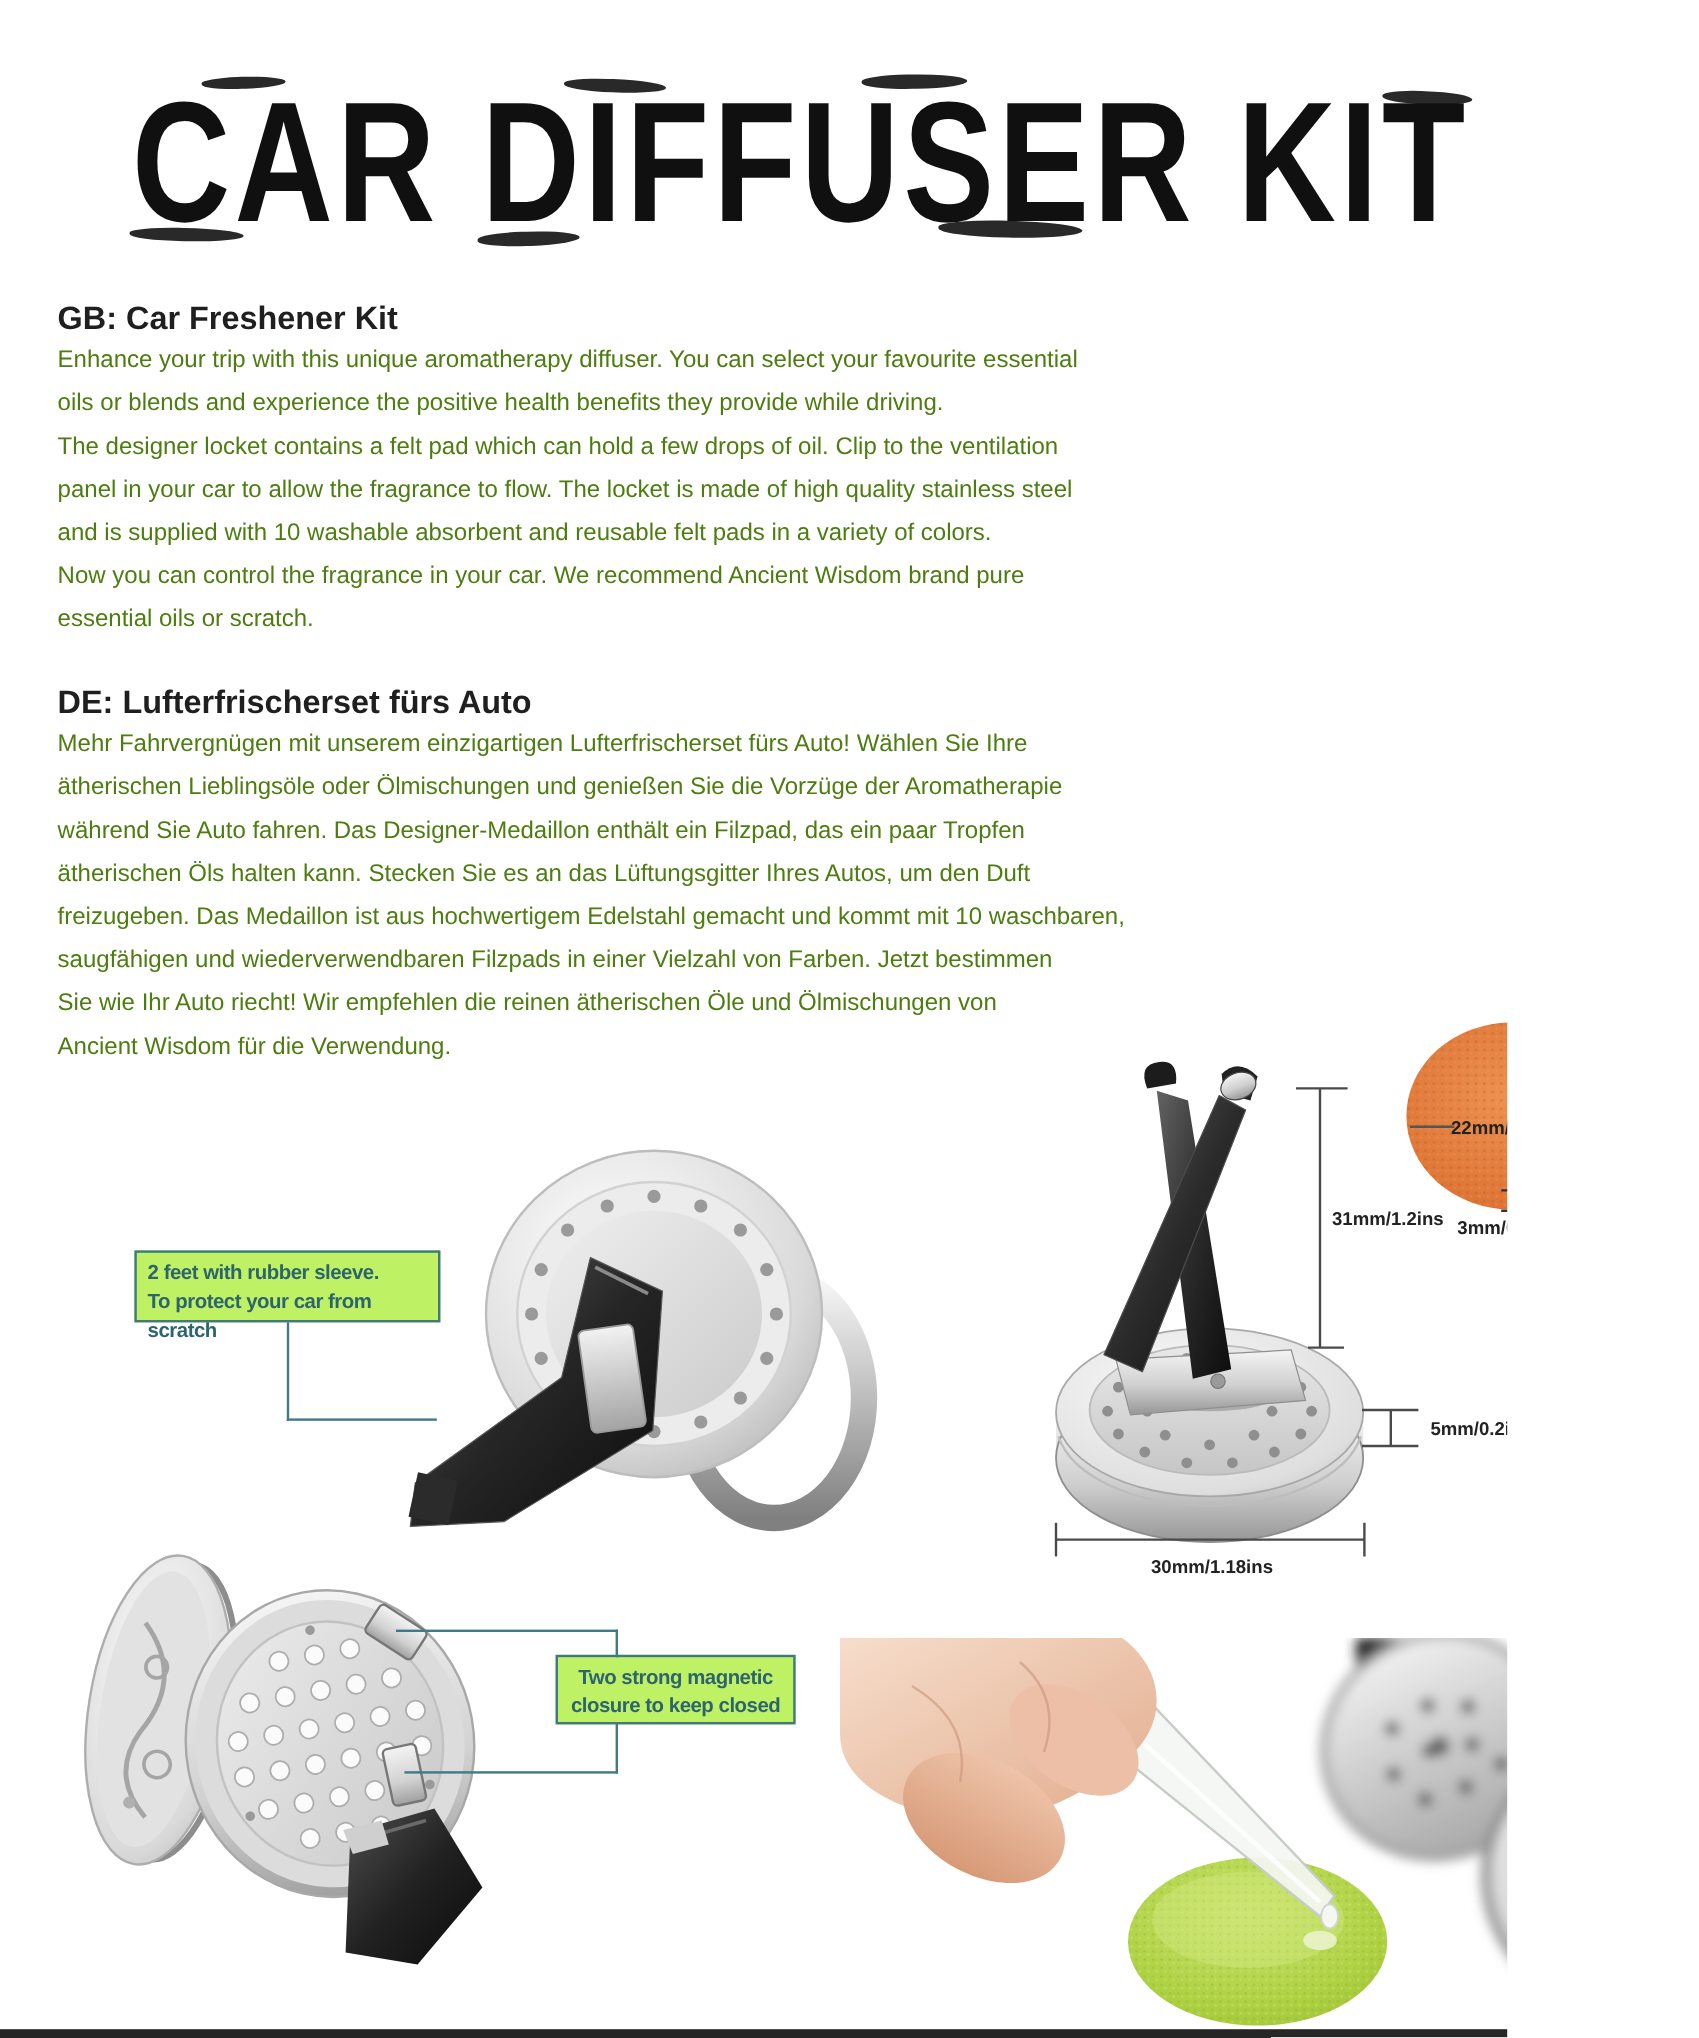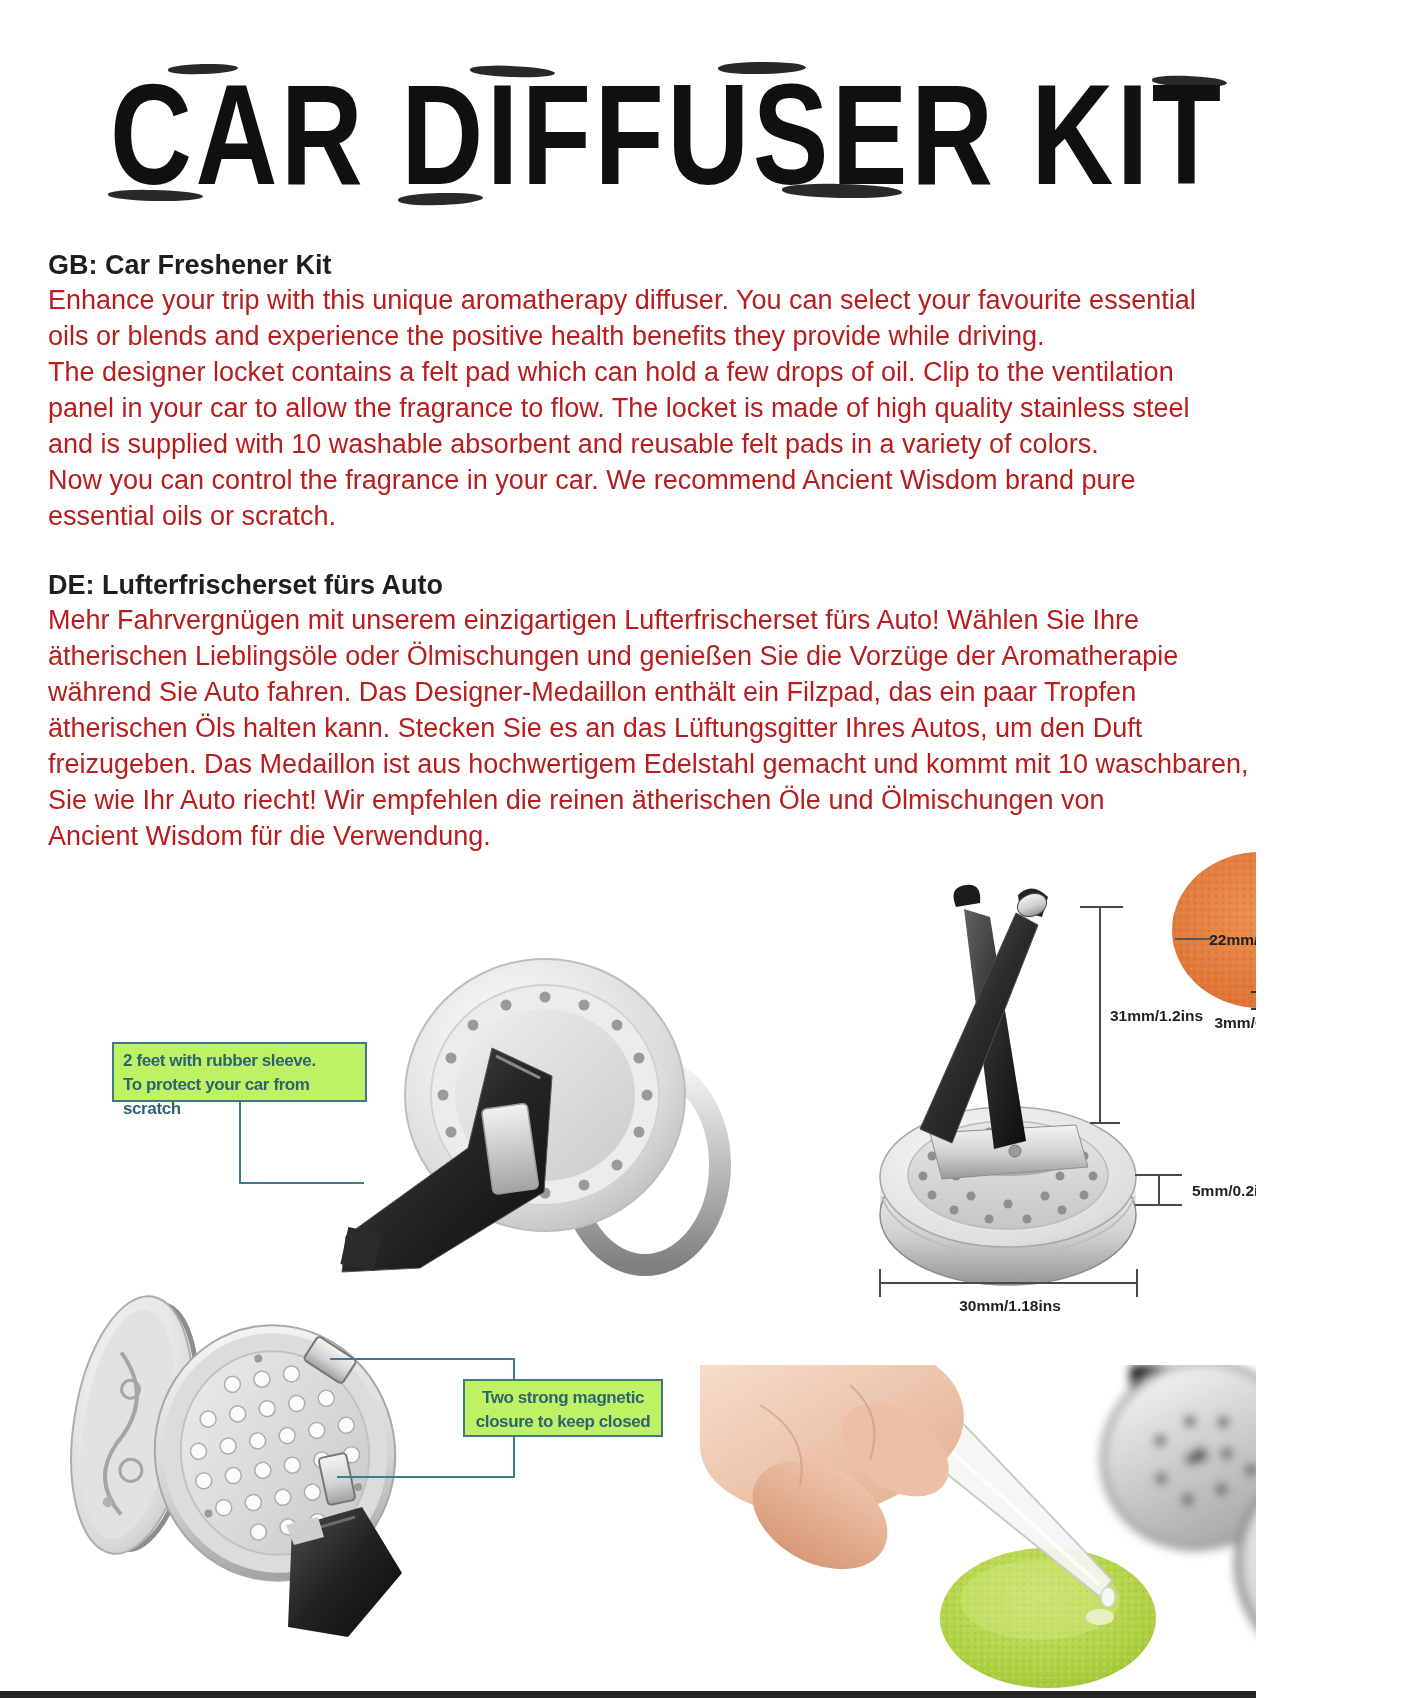--- a/index.html
+++ b/index.html
@@ -14,21 +14,21 @@
   .s2{left:470px;top:66px;width:85px;height:11px;transform:rotate(2deg);}
   .s3{left:718px;top:62px;width:88px;height:12px;transform:rotate(-1deg);}
   .s4{left:1152px;top:76px;width:75px;height:11px;transform:rotate(2deg);}
   .s5{left:108px;top:190px;width:95px;height:11px;transform:rotate(1deg);}
   .s6{left:398px;top:193px;width:85px;height:12px;transform:rotate(-2deg);}
   .s7{left:782px;top:184px;width:120px;height:14px;transform:rotate(1deg);}
   .s8{left:1298px;top:82px;width:7px;height:48px;border-radius:3px;transform:rotate(4deg);}
   
   .tblock{position:absolute;left:48px;white-space:nowrap;}
   .heading{font-size:27px;font-weight:700;color:#1f1f1f;height:32px;}
-  .line{font-size:27px;line-height:36px;height:36px;color:#b91c1c;}
+  .line{font-size:20px;line-height:36px;height:36px;color:#4d7c0f;}
   .gb{top:250px;}
   .de{top:570px;}
   
   .callout{position:absolute;box-sizing:border-box;background:#bef264;border:2px solid #417983;
            color:#2d6470;font-weight:700;font-size:17px;line-height:24px;letter-spacing:-0.4px;}
   .co1{left:112px;top:1042px;width:255px;height:60px;padding:5px 9px;}
   .co2{left:463px;top:1379px;width:200px;height:58px;padding:5px 4px;text-align:center;}
   .conn{position:absolute;background:#3f7b85;}
   .c1v{left:239px;top:1102px;width:2px;height:82px;}
   .c1h{left:239px;top:1182px;width:125px;height:2px;}
@@ -71,20 +71,21 @@
     <div class="line">essential oils or scratch.</div>
   </section>
 
   <section class="tblock de">
     <div class="heading">DE: Lufterfrischerset fürs Auto</div>
     <div class="line">Mehr Fahrvergnügen mit unserem einzigartigen Lufterfrischerset fürs Auto! Wählen Sie Ihre</div>
     <div class="line">ätherischen Lieblingsöle oder Ölmischungen und genießen Sie die Vorzüge der Aromatherapie</div>
     <div class="line">während Sie Auto fahren. Das Designer-Medaillon enthält ein Filzpad, das ein paar Tropfen</div>
     <div class="line">ätherischen Öls halten kann. Stecken Sie es an das Lüftungsgitter Ihres Autos, um den Duft</div>
     <div class="line">freizugeben. Das Medaillon ist aus hochwertigem Edelstahl gemacht und kommt mit 10 waschbaren,</div>
+    <div class="line">saugfähigen und wiederverwendbaren Filzpads in einer Vielzahl von Farben. Jetzt bestimmen</div>
     <div class="line">Sie wie Ihr Auto riecht! Wir empfehlen die reinen ätherischen Öle und Ölmischungen von</div>
     <div class="line">Ancient Wisdom für die Verwendung.</div>
   </section>
 
   <svg class="fig fig-diagram" width="600" height="480" viewBox="0 0 600 480">
     <defs>
       <linearGradient id="silverV" x1="0" y1="0" x2="0" y2="1">
         <stop offset="0" stop-color="#f4f4f4"></stop>
           <stop offset=".55" stop-color="#cfcfcf"></stop>
           <stop offset="1" stop-color="#979797"></stop>

